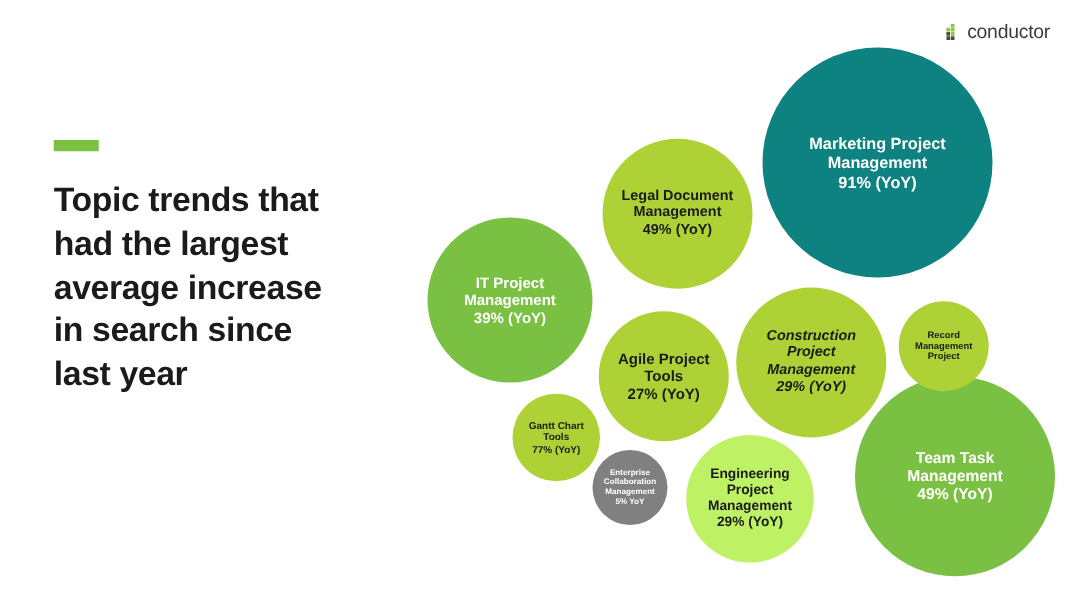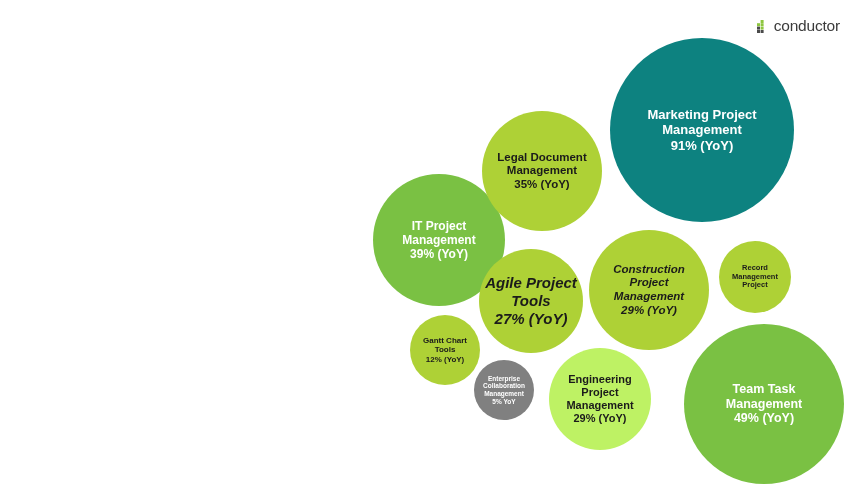--- a/index.html
+++ b/index.html
@@ -105,62 +105,70 @@
         <rect x="3.6" y="3.2" width="3" height="3" fill="#8dc63f"></rect>
         <rect x="0" y="6.6" width="3" height="3" fill="#4a4a4a"></rect>
         <rect x="3.6" y="6.6" width="3" height="3" fill="#8dc63f"></rect>
         <rect x="0" y="10" width="3" height="3" fill="#4a4a4a"></rect>
         <rect x="3.6" y="10" width="3" height="3" fill="#4a4a4a"></rect>
       </svg>
     </span>
     <span class="logo-word">conductor</span>
   </div>
 
+  <div class="headline-block">
+    <div class="accent-dash" style="background: rgb(122, 193, 67);"></div>
+    <h1 class="headline">Topic trends that
+had the largest
+average increase
+in search since
+last year</h1>
+  </div>
 
   <div class="bubble-cloud">
       <div class="bubble" style="left: 577px; top: 38px; width: 184px; height: 184px; background: rgb(13, 130, 128);">
         <span class="bubble-label" style="color: rgb(255, 255, 255); font-size: 13px;">Marketing Project Management
 91% (YoY)</span>
       </div>
-      <div class="bubble" style="left: 340px; top: 174px; width: 132px; height: 132px; background: rgb(122, 193, 67);">
+      <div class="bubble" style="left: 309px; top: 174px; width: 132px; height: 132px; background: rgb(122, 193, 67);">
         <span class="bubble-label" style="color: rgb(255, 255, 255); font-size: 12px;">IT Project
 Management
 39% (YoY)</span>
       </div>
       <div class="bubble" style="left: 449px; top: 111px; width: 120px; height: 120px; background: rgb(174, 209, 54);">
         <span class="bubble-label" style="color: rgb(27, 27, 27); font-size: 11.5px;">Legal Document
 Management
-35% (YoY)</span>
+49% (YoY)</span>
       </div>
       <div class="bubble" style="left: 556px; top: 230px; width: 120px; height: 120px; background: rgb(174, 209, 54);">
         <span class="bubble-label" style="color: rgb(27, 27, 27); font-size: 11.5px; font-style: italic;">Construction
 Project
 Management
 29% (YoY)</span>
       </div>
-      <div class="bubble" style="left: 651px; top: 324px; width: 160px; height: 160px; background: rgb(122, 193, 67);">
+      <div class="bubble" style="left: 651px; top: 301px; width: 160px; height: 160px; background: rgb(122, 193, 67);">
         <span class="bubble-label" style="color: rgb(255, 255, 255); font-size: 12.5px;">Team Task
 Management
 49% (YoY)</span>
       </div>
       <div class="bubble" style="left: 446px; top: 249px; width: 104px; height: 104px; background: rgb(174, 209, 54);">
-        <span class="bubble-label" style="color: rgb(27, 27, 27); font-size: 15px; font-style: italic;">Agile Project
+        <span class="bubble-label" style="color: rgb(27, 27, 27); font-size: 12px;">Agile Project
 Tools
 27% (YoY)</span>
       </div>
       <div class="bubble" style="left: 516px; top: 348px; width: 102px; height: 102px; background: #bef264;">
         <span class="bubble-label" style="color: rgb(27, 27, 27); font-size: 11px;">Engineering
 Project
 Management
 29% (YoY)</span>
       </div>
       <div class="bubble" style="left: 377px; top: 315px; width: 70px; height: 70px; background: rgb(174, 209, 54);">
         <span class="bubble-label" style="color: rgb(27, 27, 27); font-size: 8px;">Gantt Chart
 Tools
-12% (YoY)</span>
+77% (YoY)</span>
       </div>
       <div class="bubble" style="left: 686px; top: 241px; width: 72px; height: 72px; background: rgb(174, 209, 54);">
         <span class="bubble-label" style="color: rgb(27, 27, 27); font-size: 7.5px;">Record
 Management
 Project</span>
       </div>
       <div class="bubble" style="left: 441px; top: 360px; width: 60px; height: 60px; background: rgb(128, 128, 128);">
         <span class="bubble-label" style="color: rgb(255, 255, 255); font-size: 6.5px;">Enterprise
 Collaboration
 Management

